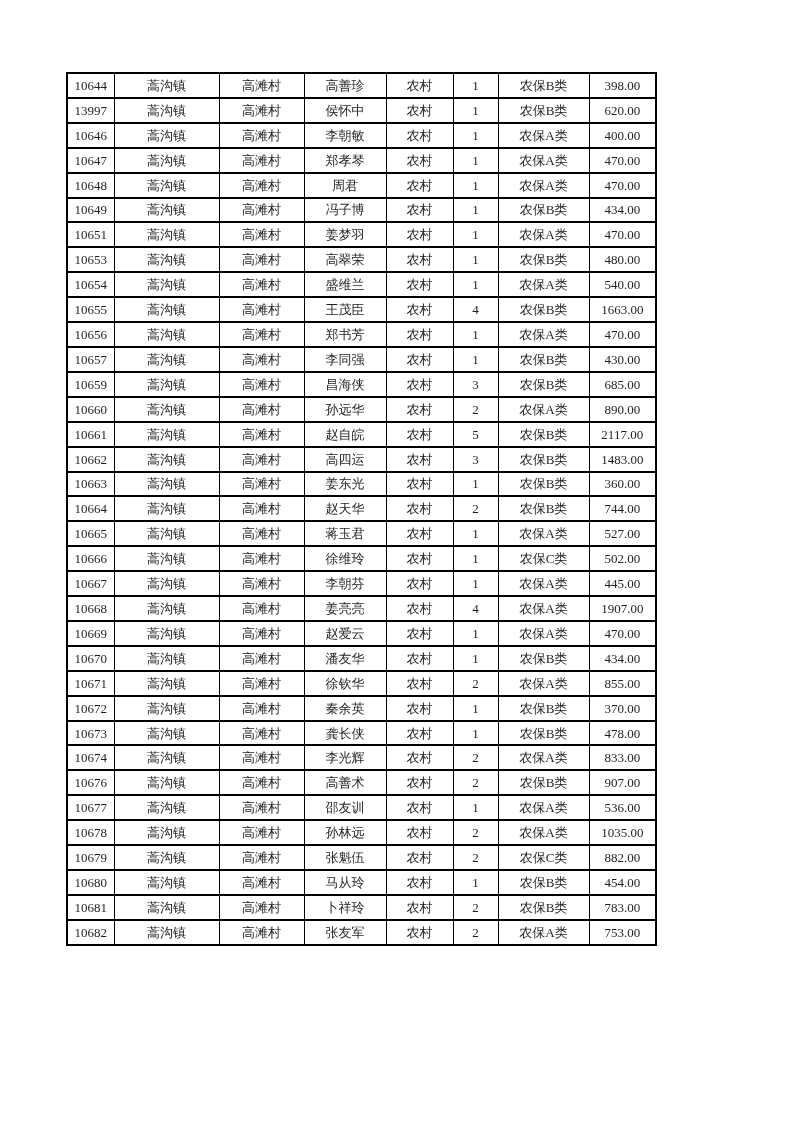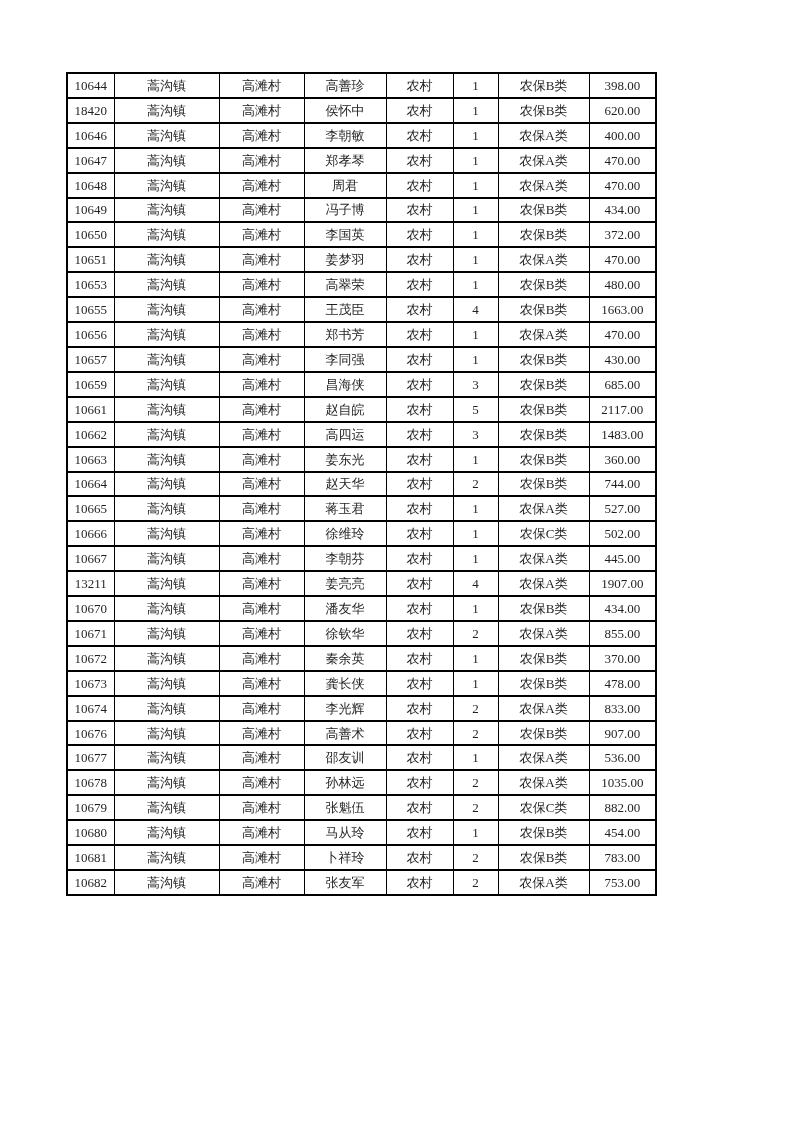--- a/index.html
+++ b/index.html
@@ -70,21 +70,21 @@
       <td>10644</td>
       <td>蒿沟镇</td>
       <td>高滩村</td>
       <td>高善珍</td>
       <td>农村</td>
       <td>1</td>
       <td>农保B类</td>
       <td>398.00</td>
     </tr>
         <tr>
-      <td>18420</td>
+      <td>13997</td>
       <td>蒿沟镇</td>
       <td>高滩村</td>
       <td>侯怀中</td>
       <td>农村</td>
       <td>1</td>
       <td>农保B类</td>
       <td>620.00</td>
     </tr>
         <tr>
       <td>10646</td>
@@ -120,50 +120,50 @@
       <td>10649</td>
       <td>蒿沟镇</td>
       <td>高滩村</td>
       <td>冯子博</td>
       <td>农村</td>
       <td>1</td>
       <td>农保B类</td>
       <td>434.00</td>
     </tr>
         <tr>
-      <td>10650</td>
-      <td>蒿沟镇</td>
-      <td>高滩村</td>
-      <td>李国英</td>
-      <td>农村</td>
-      <td>1</td>
-      <td>农保B类</td>
-      <td>372.00</td>
-    </tr>
-        <tr>
       <td>10651</td>
       <td>蒿沟镇</td>
       <td>高滩村</td>
       <td>姜梦羽</td>
       <td>农村</td>
       <td>1</td>
       <td>农保A类</td>
       <td>470.00</td>
     </tr>
         <tr>
       <td>10653</td>
       <td>蒿沟镇</td>
       <td>高滩村</td>
       <td>高翠荣</td>
       <td>农村</td>
       <td>1</td>
       <td>农保B类</td>
       <td>480.00</td>
     </tr>
         <tr>
+      <td>10654</td>
+      <td>蒿沟镇</td>
+      <td>高滩村</td>
+      <td>盛维兰</td>
+      <td>农村</td>
+      <td>1</td>
+      <td>农保A类</td>
+      <td>540.00</td>
+    </tr>
+        <tr>
       <td>10655</td>
       <td>蒿沟镇</td>
       <td>高滩村</td>
       <td>王茂臣</td>
       <td>农村</td>
       <td>4</td>
       <td>农保B类</td>
       <td>1663.00</td>
     </tr>
         <tr>
@@ -188,20 +188,30 @@
     </tr>
         <tr>
       <td>10659</td>
       <td>蒿沟镇</td>
       <td>高滩村</td>
       <td>昌海侠</td>
       <td>农村</td>
       <td>3</td>
       <td>农保B类</td>
       <td>685.00</td>
+    </tr>
+        <tr>
+      <td>10660</td>
+      <td>蒿沟镇</td>
+      <td>高滩村</td>
+      <td>孙远华</td>
+      <td>农村</td>
+      <td>2</td>
+      <td>农保A类</td>
+      <td>890.00</td>
     </tr>
         <tr>
       <td>10661</td>
       <td>蒿沟镇</td>
       <td>高滩村</td>
       <td>赵自皖</td>
       <td>农村</td>
       <td>5</td>
       <td>农保B类</td>
       <td>2117.00</td>
@@ -260,28 +270,38 @@
       <td>10667</td>
       <td>蒿沟镇</td>
       <td>高滩村</td>
       <td>李朝芬</td>
       <td>农村</td>
       <td>1</td>
       <td>农保A类</td>
       <td>445.00</td>
     </tr>
         <tr>
-      <td>13211</td>
+      <td>10668</td>
       <td>蒿沟镇</td>
       <td>高滩村</td>
       <td>姜亮亮</td>
       <td>农村</td>
       <td>4</td>
       <td>农保A类</td>
       <td>1907.00</td>
+    </tr>
+        <tr>
+      <td>10669</td>
+      <td>蒿沟镇</td>
+      <td>高滩村</td>
+      <td>赵爱云</td>
+      <td>农村</td>
+      <td>1</td>
+      <td>农保A类</td>
+      <td>470.00</td>
     </tr>
         <tr>
       <td>10670</td>
       <td>蒿沟镇</td>
       <td>高滩村</td>
       <td>潘友华</td>
       <td>农村</td>
       <td>1</td>
       <td>农保B类</td>
       <td>434.00</td>

